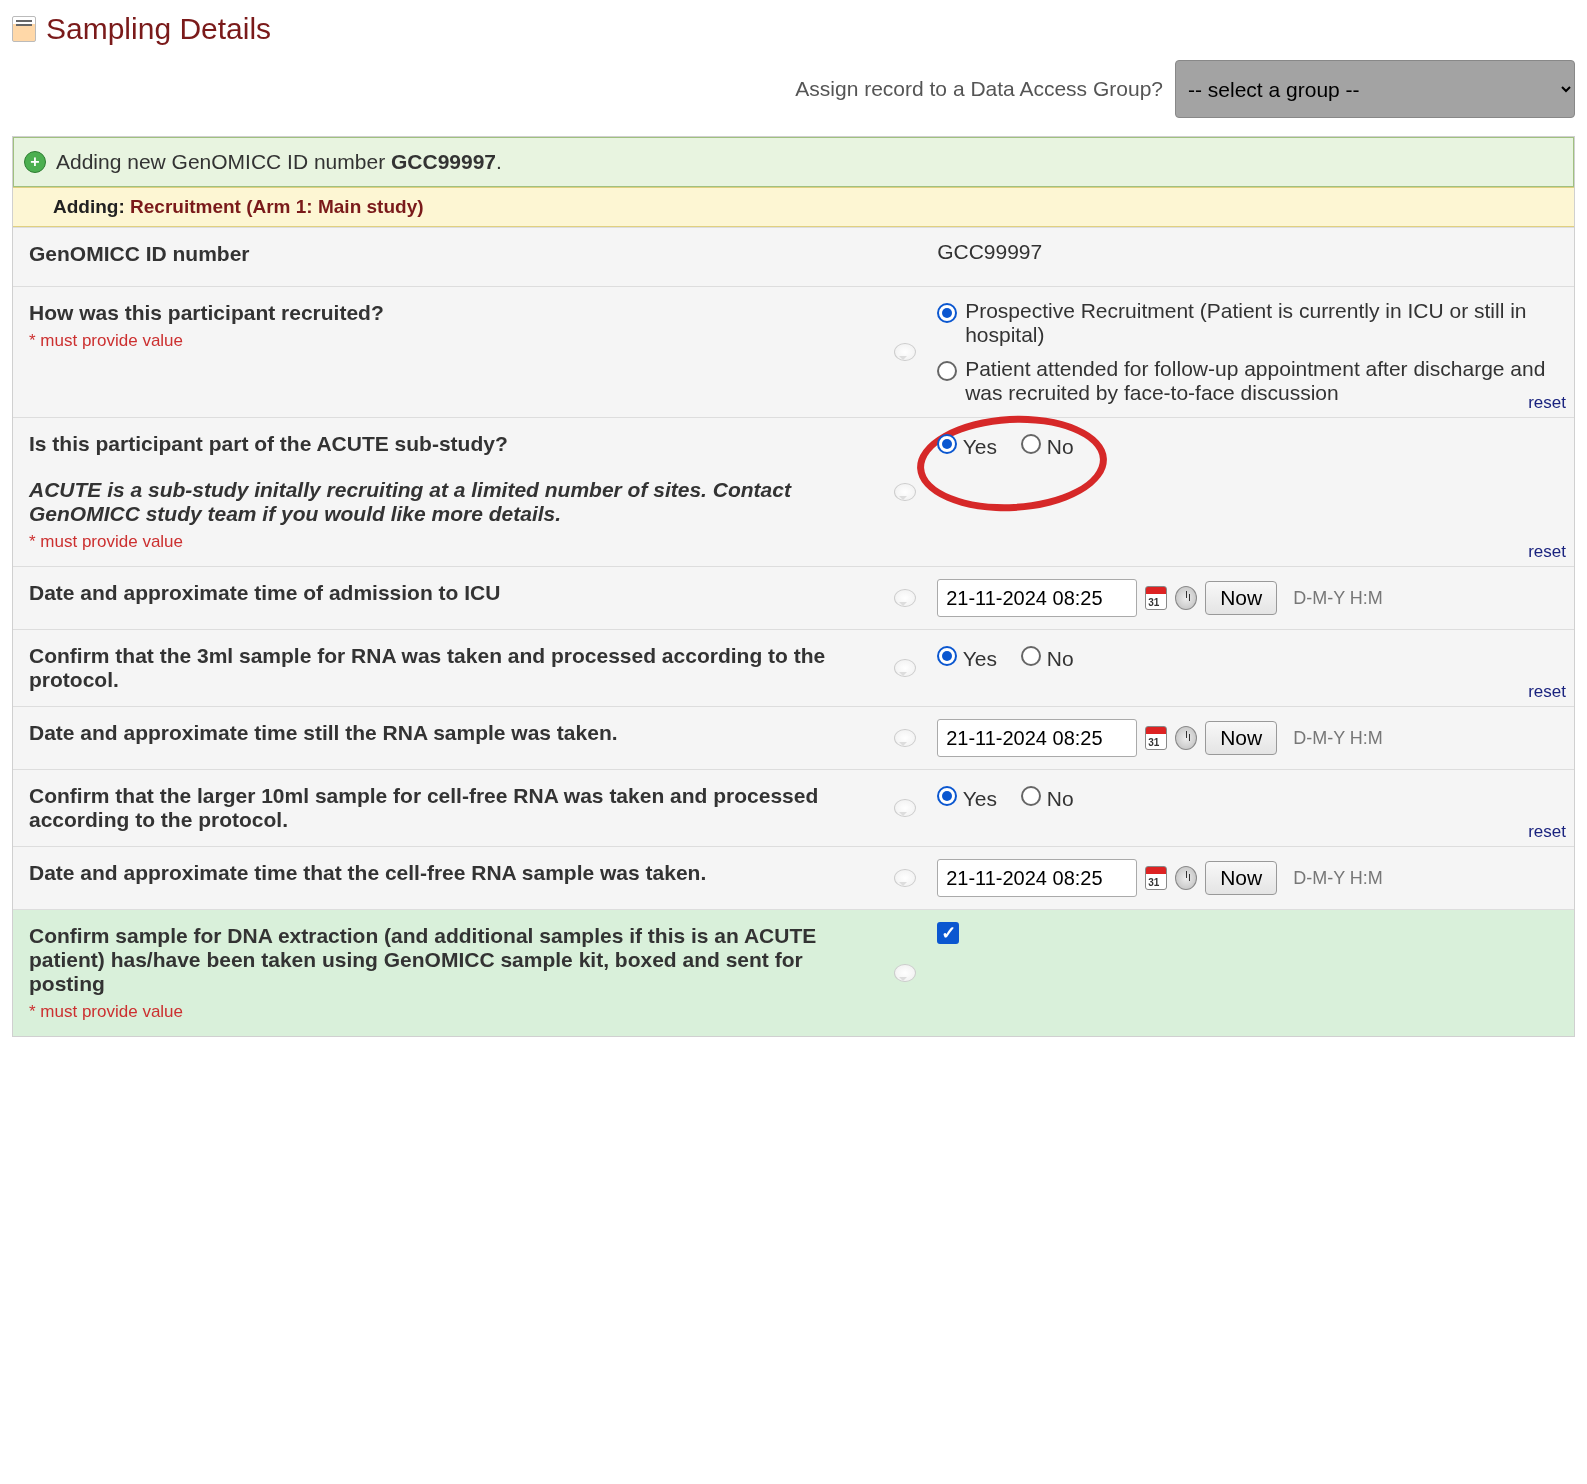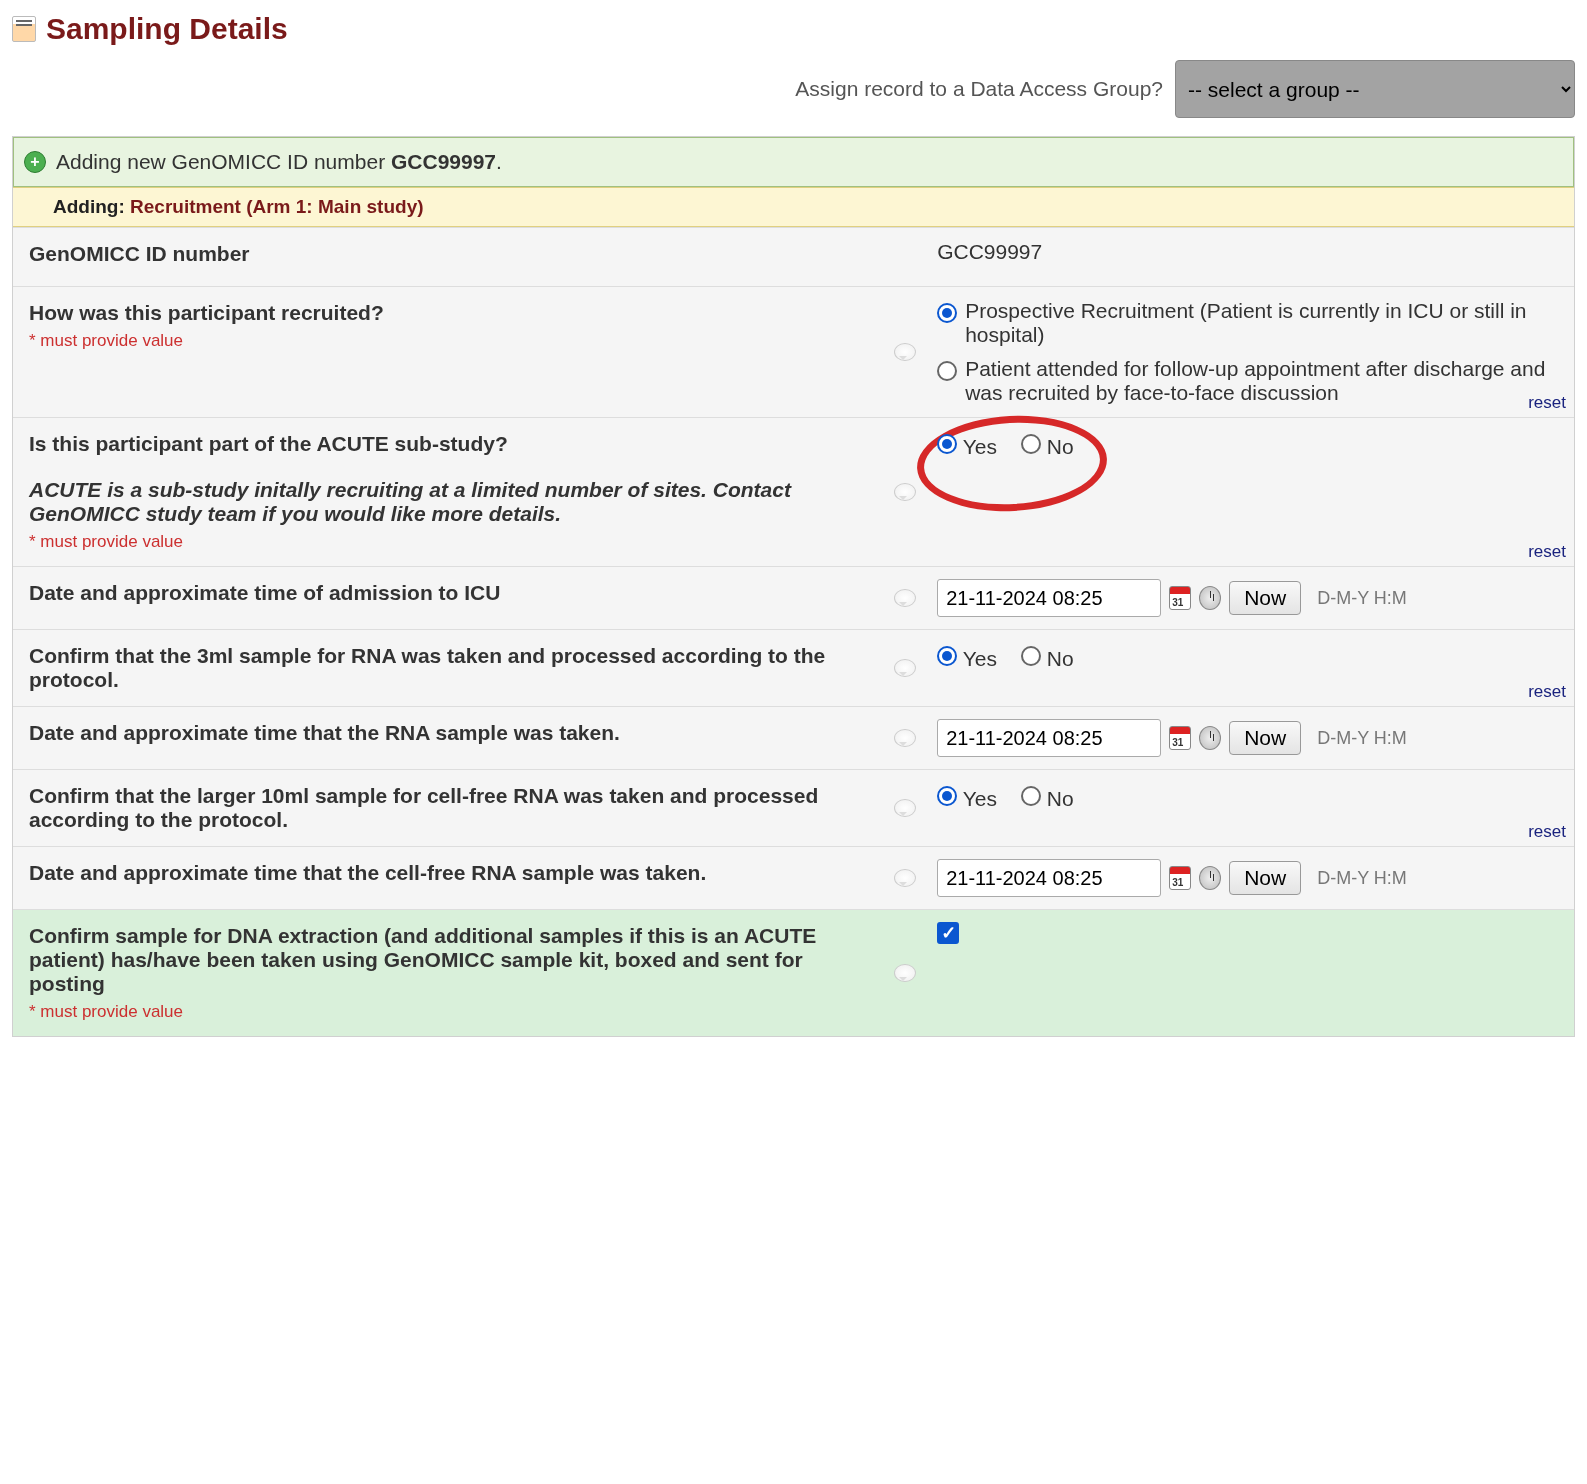--- a/index.html
+++ b/index.html
@@ -26,21 +26,21 @@
   }
   .header-icon::before{
     content:"";
     position:absolute;
     top:3px;left:3px;right:3px;height:2px;
     background:#666;
     box-shadow:0 4px 0 #666;
   }
   .page-title {
     font-size: 30px;
-    font-weight: 700;
+    font-weight: 400;
     color: #7a1a1a;
   }
   .dag-row {
     display: flex;
     justify-content: flex-end;
     align-items: center;
     gap: 12px;
     margin-bottom: 18px;
     font-size: 21px;
     color: #555;
@@ -196,21 +196,21 @@
     right: 8px;
     color: #1a237e;
     font-size: 17px;
     text-decoration: none;
     cursor: pointer;
   }
   .dt-wrap {
     display:flex;align-items:center;gap:8px;flex-wrap:wrap;
   }
   .dt-input {
-    width: 224px; height: 38px;
+    width: 200px; height: 38px;
     font-size: 20px; padding: 2px 8px;
     border: 1px solid #aaa; border-radius: 3px;
     background: #fff;
   }
   .cal-icon, .clock-icon {
     width: 22px; height: 24px; display:inline-block;
     border:1px solid #888; border-radius:3px;
     position:relative; cursor:pointer;
   }
   .cal-icon { background:linear-gradient(#d22 30%,#fff 30%); }
@@ -351,21 +351,21 @@
         <label>
           <input type="radio" name="rna3" style="">
           <span>No</span>
         </label>
       </div>
       <a class="reset-link">reset</a>
     </div>
   </div>
 
   <div class="field-row">
-    <div class="label-col"><span class="label-text">Date and approximate time that the RNA sample was taken.</span></div>
+    <div class="label-col"><span class="label-text">Date and approximate time still the RNA sample was taken.</span></div>
     <div class="bubble-col">
         <span class="bubble-icon"></span>
       </div>
     <div class="value-col">
       <div class="dt-wrap">
         <input class="dt-input" value="21-11-2024 08:25" style="">
         <span class="cal-icon"></span>
         <span class="clock-icon"></span>
         <button class="now-btn">Now</button>
         <span class="dt-hint">D-M-Y H:M</span>

